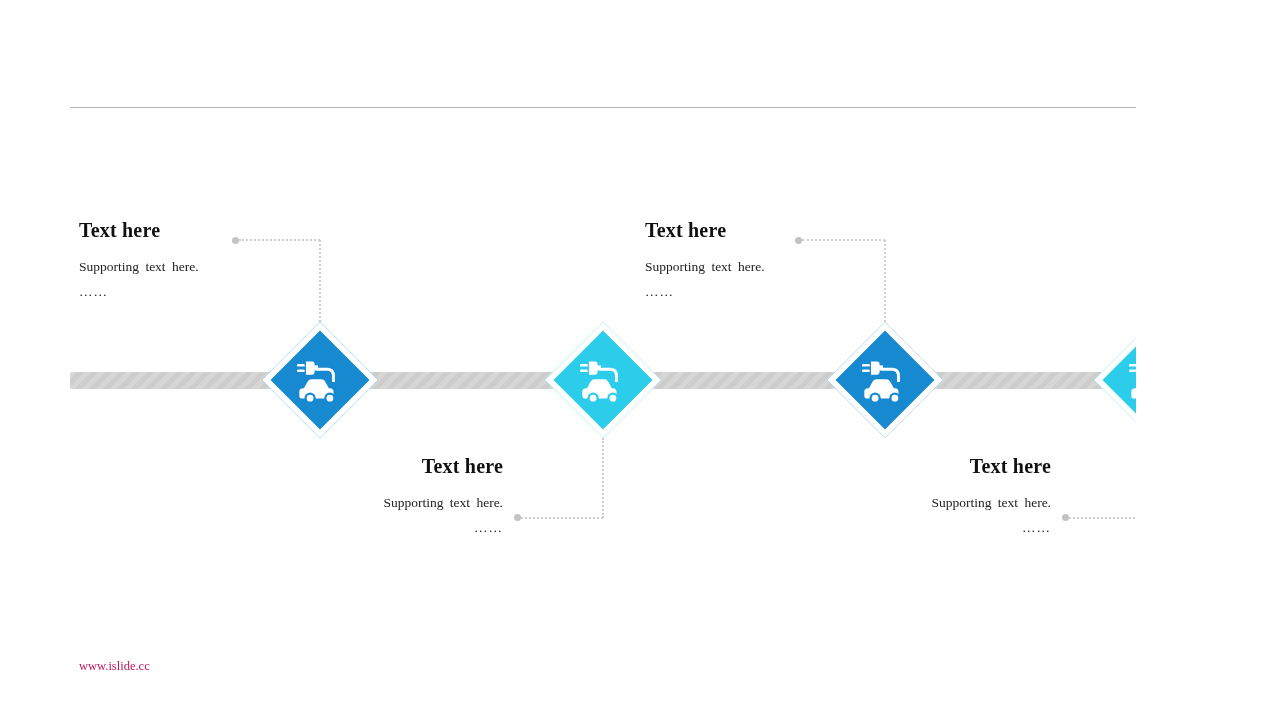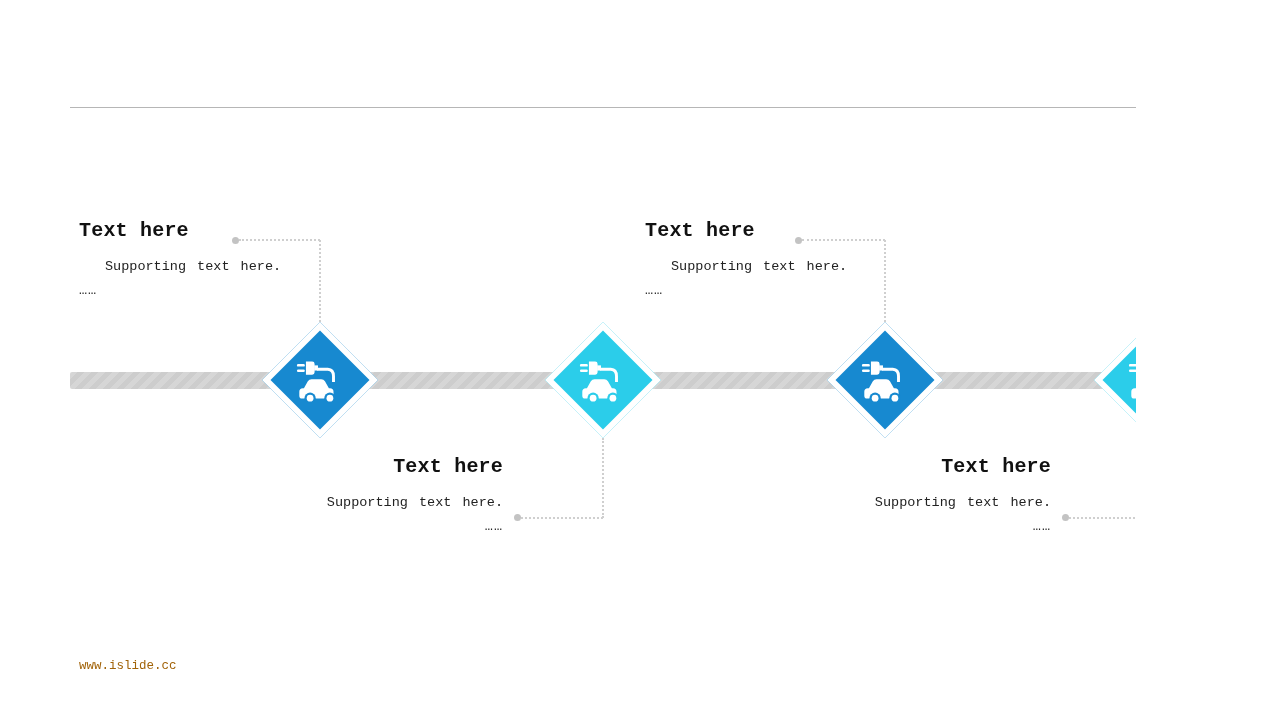--- a/index.html
+++ b/index.html
@@ -1,18 +1,18 @@
 <!DOCTYPE html>
 <html><head>
 <meta charset="utf-8">
 <style>
   html,body{margin:0;padding:0;background:#ffffff;}
   .slide{
     position:relative;width:1136px;height:720px;background:#ffffff;overflow:hidden;
-    font-family:Liberation Mono, monospace;
+    font-family:Liberation Serif, serif;
   }
   .top-divider{
     position:absolute;left:70px;top:107px;width:1140px;height:0;
     border-top:1px solid #b6b6b6;
   }
   .timeline-bar{
     position:absolute;left:70px;top:372px;width:1140px;height:17px;border-radius:2px;
     background:repeating-linear-gradient(135deg,#d6d6d6 0 5px,#cdcdcd 5px 10px);
     z-index:1;
   }
@@ -27,26 +27,26 @@
   .dot{
     position:absolute;width:7px;height:7px;border-radius:50%;background:#c3c3c3;z-index:0;
   }
   .conn-h{position:absolute;height:0;border-top:2px dotted #cfcfcf;z-index:0;}
   .conn-v{position:absolute;width:0;border-left:2px dotted #cfcfcf;z-index:0;}
   .text-block{position:absolute;color:#1a1a1a;}
   .text-block .title{
     font-size:20px;font-weight:700;color:#111111;letter-spacing:0.2px;margin-bottom:17px;
   }
   .text-block .support{
-    font-size:13.5px;color:#222222;margin-bottom:9px;word-spacing:3px;margin-left:26px;
+    font-size:13.5px;color:#222222;margin-bottom:9px;word-spacing:3px;
   }
   .text-block .ellipsis{font-size:13.5px;color:#222222;letter-spacing:1px;}
   .align-right{text-align:right;}
   .footer-url{
-    position:absolute;left:79px;top:659px;font-size:12.5px;color:#a16207;
+    position:absolute;left:79px;top:659px;font-size:12.5px;color:#be185d;
   }
   .page-number{
     position:absolute;left:1176px;top:657px;width:24px;text-align:right;
     font-size:12.5px;color:#8f8f8f;
   }
 </style>
 </head>
 <body>
 
 <div class="slide">

